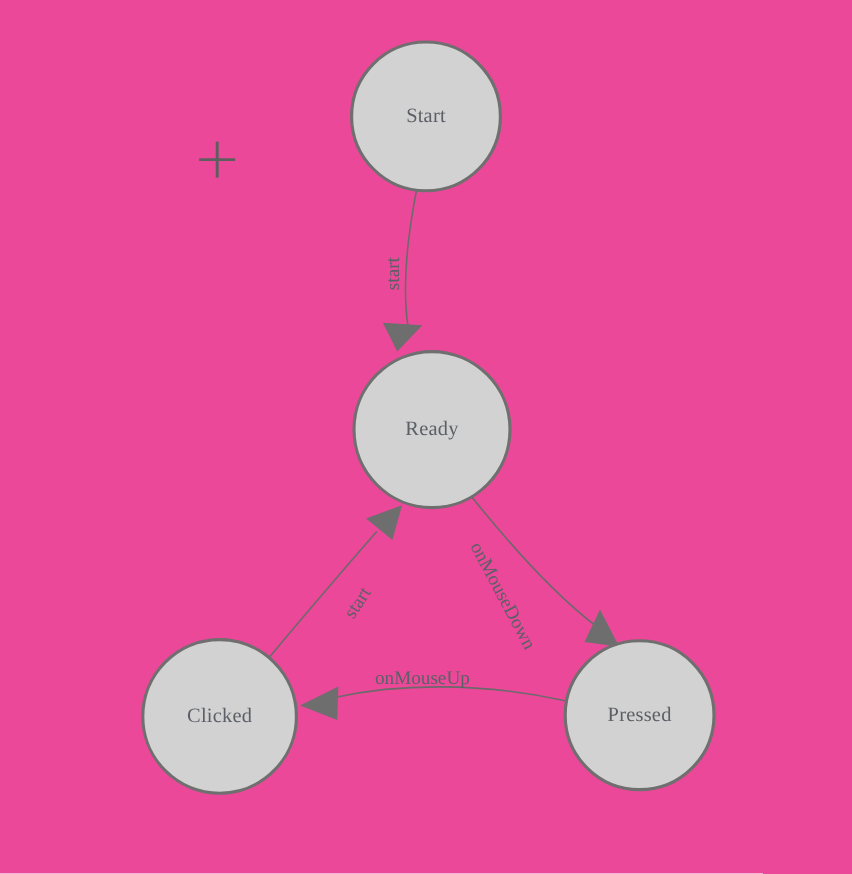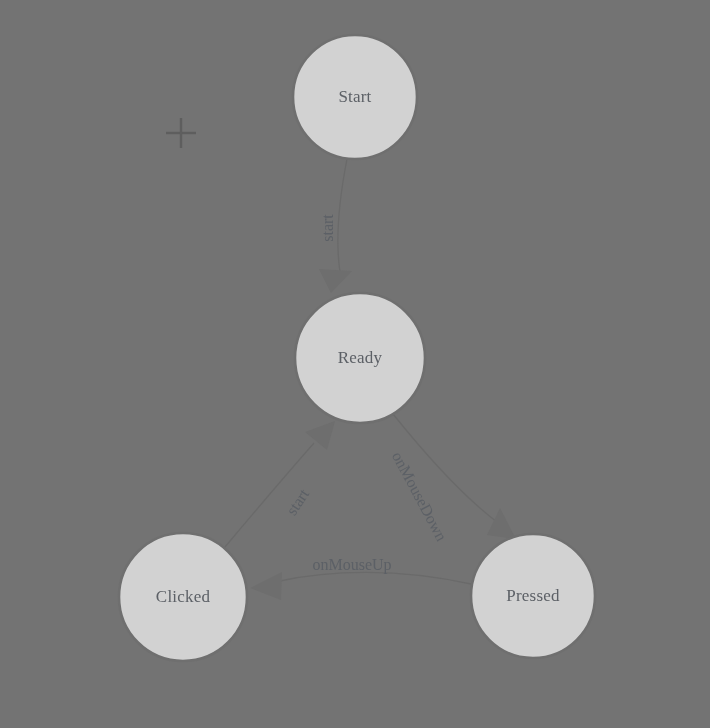--- a/index.html
+++ b/index.html
@@ -11,21 +11,21 @@
   body {
     font-family: "Liberation Serif", "DejaVu Serif", serif;
     width: 710px;
     height: 728px;
     overflow: hidden;
   }
   #canvas-wrap {
     position: relative;
     width: 710px;
     height: 728px;
-    background: #737373;
+    background: #ec4899;
   }
   svg#diagram {
     position: absolute;
     top: 0;
     left: 0;
     width: 710px;
     height: 728px;
     display: block;
   }
   .node-circle {

